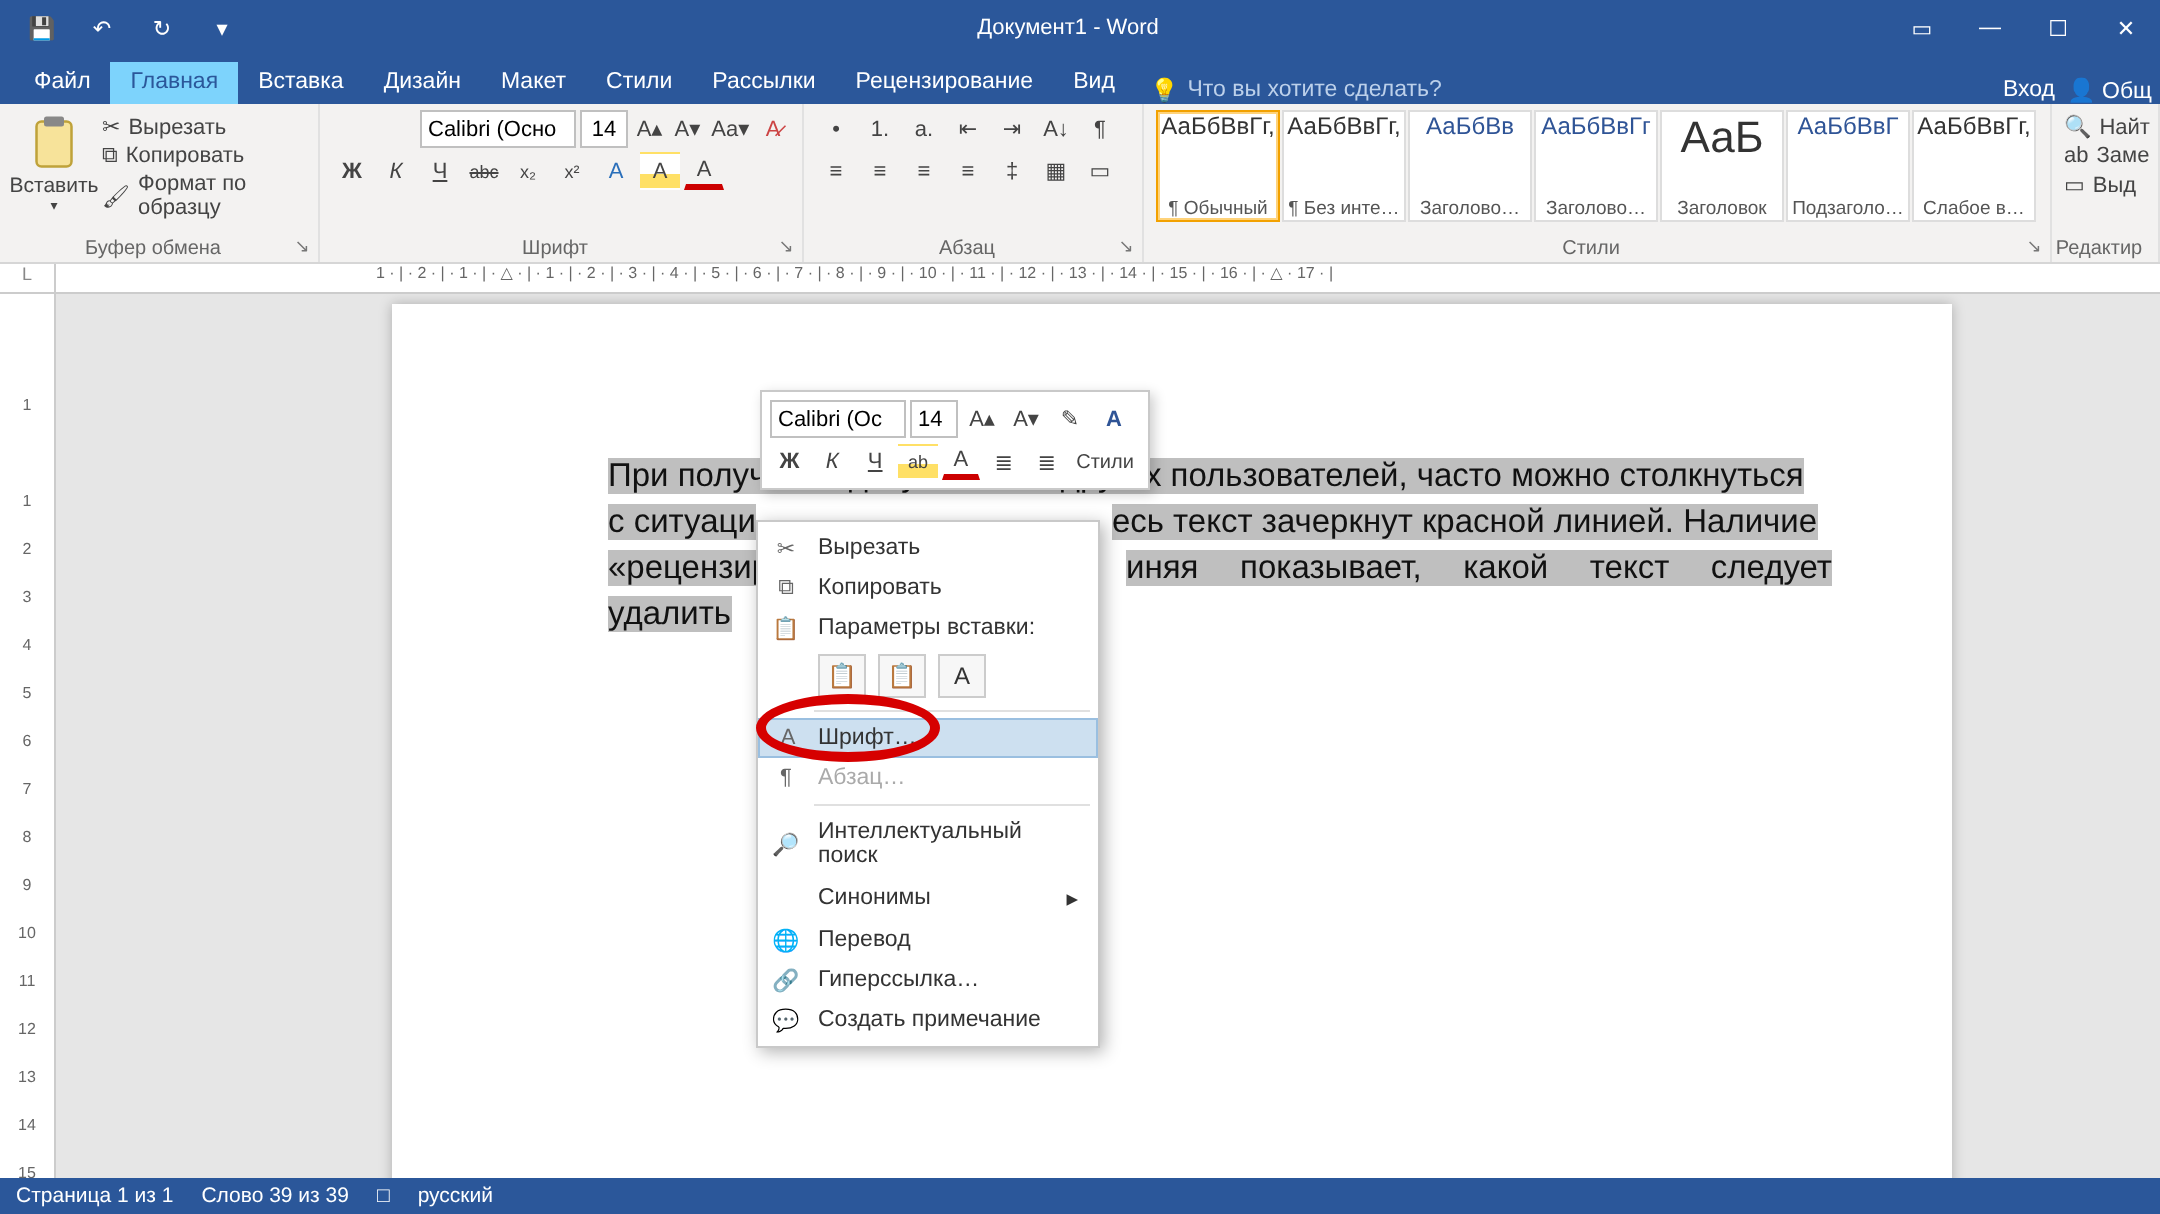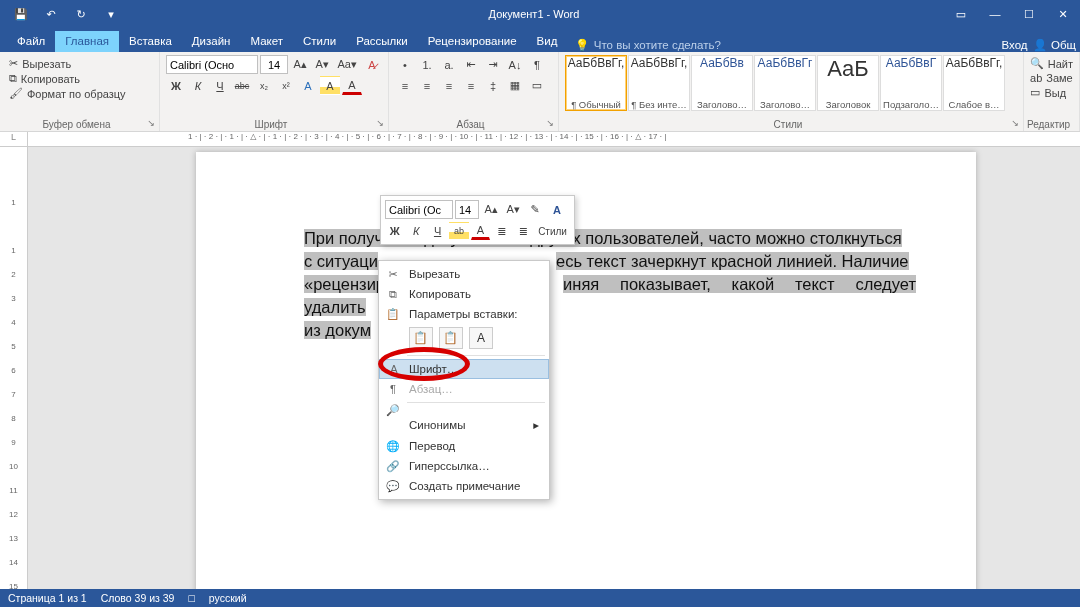--- a/index.html
+++ b/index.html
@@ -32,21 +32,21 @@
 
 .clip-paste { width: 42px; display:flex; flex-direction:column; align-items:center; font-size:10.5px; color:#444; }
 .clip-paste .icon { width:30px; height:30px; margin-top:2px; }
 .clip-small { display:flex; flex-direction:column; gap:2px; font-size:11px; color:#444; padding-top:2px;}
 .clip-small div { display:flex; align-items:center; gap:4px; padding:0 3px;}
 
 
 .font-body, .para-body { display:flex; flex-direction:column; gap:2px; }
 .font-row, .para-row { display:flex; align-items:center; gap:2px; }
 .font-select { border:1px solid #c0c0c0; background:#fff; font-size:11px; padding:1px 3px; height:19px; display:flex; align-items:center; }
-.font-select.name { width:92px; }
+.font-select.name { width:92px;margin-left:44px; }
 .font-select.size { width:28px; justify-content:center;}
 .rbtn { width:20px; height:19px; display:flex; align-items:center; justify-content:center; font-size:11px; color:#444; border:1px solid transparent; }
 .rbtn.wide { width:26px; }
 .rbtn.sup{font-size:9px;}
 
 
 .styles-body { display:flex; align-items:flex-start; }
 .style-item { width:62px; height:56px; border:1px solid transparent; display:flex; flex-direction:column; align-items:center; justify-content:space-between; background:#fff; border:1px solid #ddd; margin-right:1px; }
 .style-item.sel { border:1px solid #f2a100; box-shadow:inset 0 0 0 1px #ffd37a;}
 .style-item .prev { font-size:12px; color:#333; }
@@ -131,20 +131,28 @@
   <div class="right">
     <span>Вход</span>
     <span>👤 <span>Общ</span></span>
   </div>
 </div>
 
 <div class="ribbon">
 
   <div class="group" style="min-width:160px">
     <div class="group-body">
+      <div class="clip-paste">
+        <svg class="icon" viewBox="0 0 24 24">
+            <rect x="5" y="3" width="14" height="18" rx="2" fill="#f7e39a" stroke="#bfa23a"></rect>
+            <rect x="8" y="1" width="8" height="4" rx="1" fill="#888"></rect>
+          </svg>
+        <span>Вставить</span>
+        <span style="font-size:7px">▾</span>
+      </div>
       <div class="clip-small">
         <div>
             <span>✂</span>
             <span>Вырезать</span>
           </div>
         <div>
             <span>⧉</span>
             <span>Копировать</span>
           </div>
         <div>
@@ -280,21 +288,20 @@
       <div>13</div>
       <div>14</div>
       <div>15</div>
     </div>
   <div class="docarea">
     <div class="page">
       <div class="seltext">
         <div class="justify"><span class="hl">При получении документа от других пользователей, часто можно столкнуться</span></div>
         <div class="justify"><span class="hl">с ситуаци</span><span style="display:inline-block;width:178px"></span><span class="hl">есь текст зачеркнут красной линией. Наличие</span></div>
         <div class="justify"><span class="hl">«рецензир</span><span style="display:inline-block;width:178px"></span><span class="hl">иняя показывает, какой текст следует удалить</span></div>
-        <div><span class="hl">из докум</span></div>
       </div>
     </div>
   </div>
 </div>
 
 <div class="minitb">
   <div class="row">
     <div class="font-select" style="width:68px">Calibri (Ос</div>
     <div class="font-select" style="width:24px">14</div>
     <div class="rbtn">A▴</div>
@@ -337,20 +344,21 @@
       <span class="ico">A</span>
       <span>Шрифт…</span>
     </div>
   <div class="item disabled">
       <span class="ico">¶</span>
       <span>Абзац…</span>
     </div>
   <div class="sep"></div>
   <div class="item">
       <span class="ico">🔎</span>
+      <span>Интеллектуальный поиск</span>
     </div>
   <div class="item">
       <span>Синонимы</span>
       <span>▸</span>
     </div>
   <div class="item">
       <span class="ico">🌐</span>
       <span>Перевод</span>
     </div>
   <div class="item">

